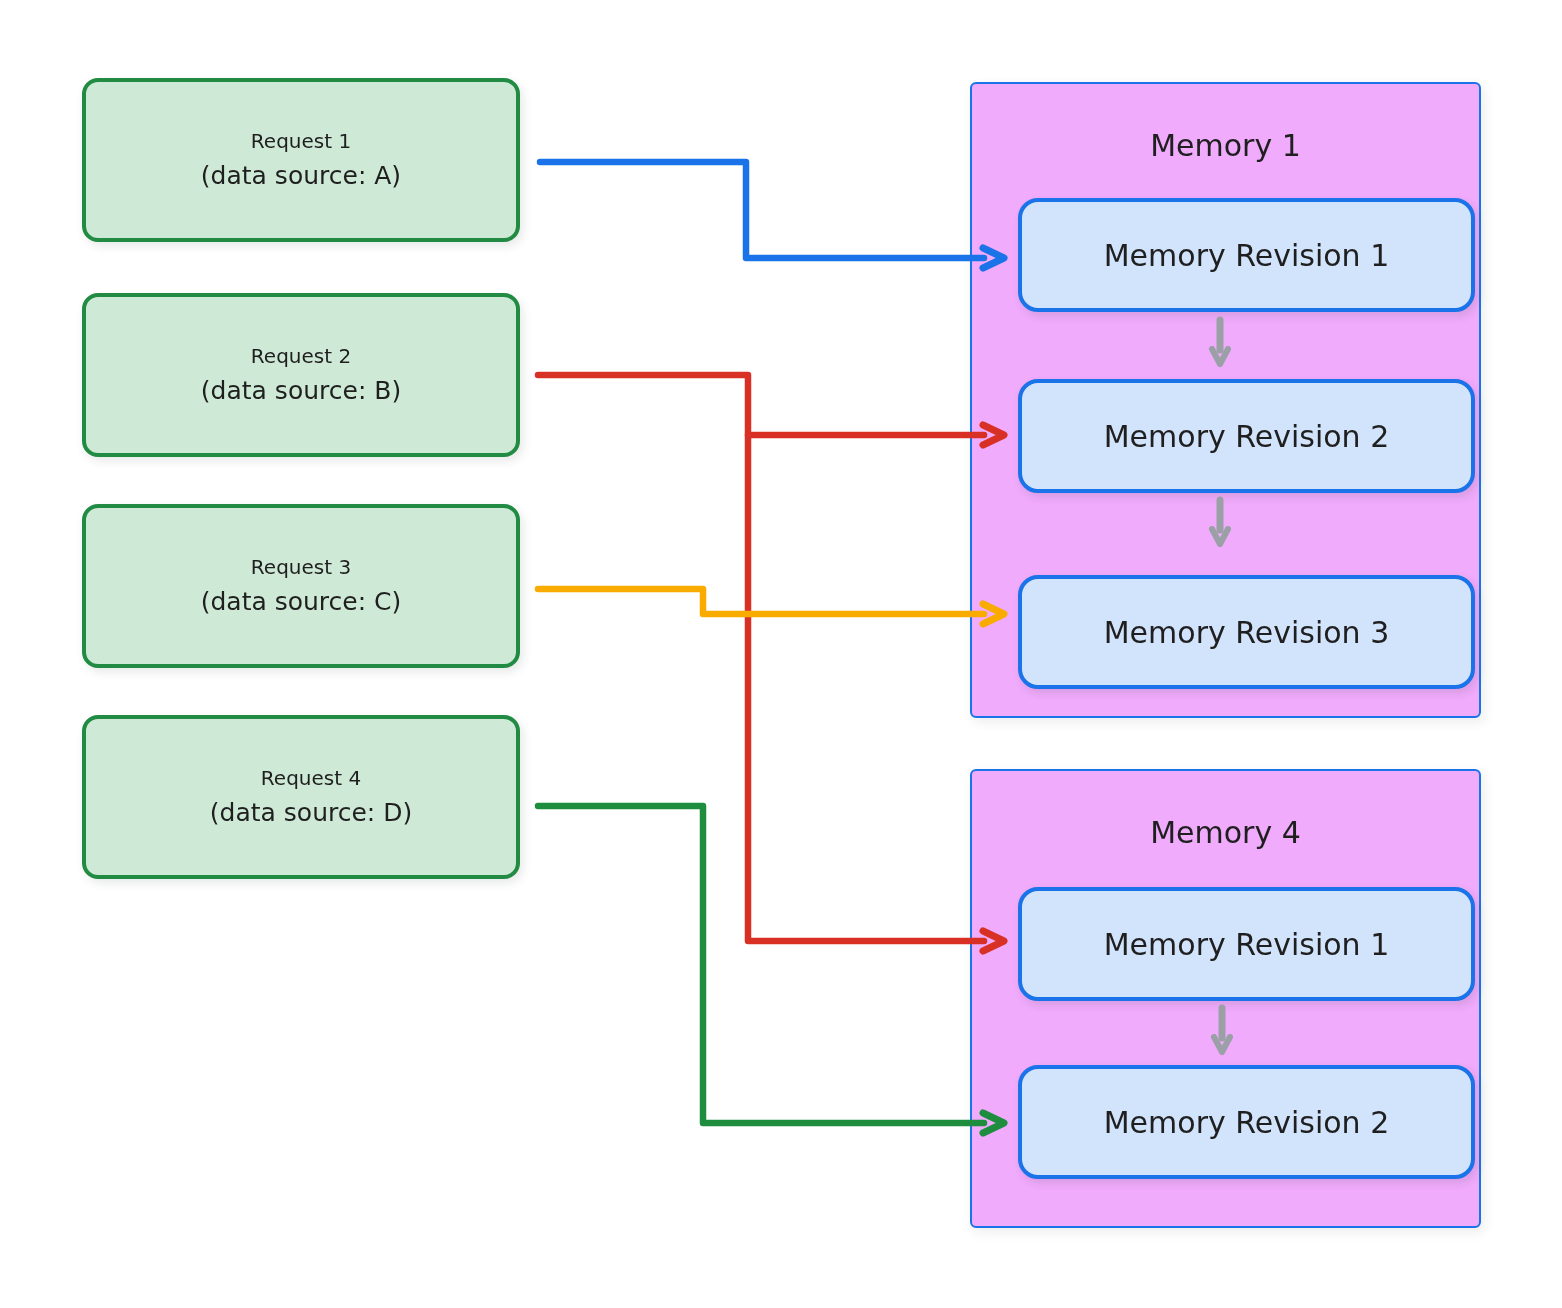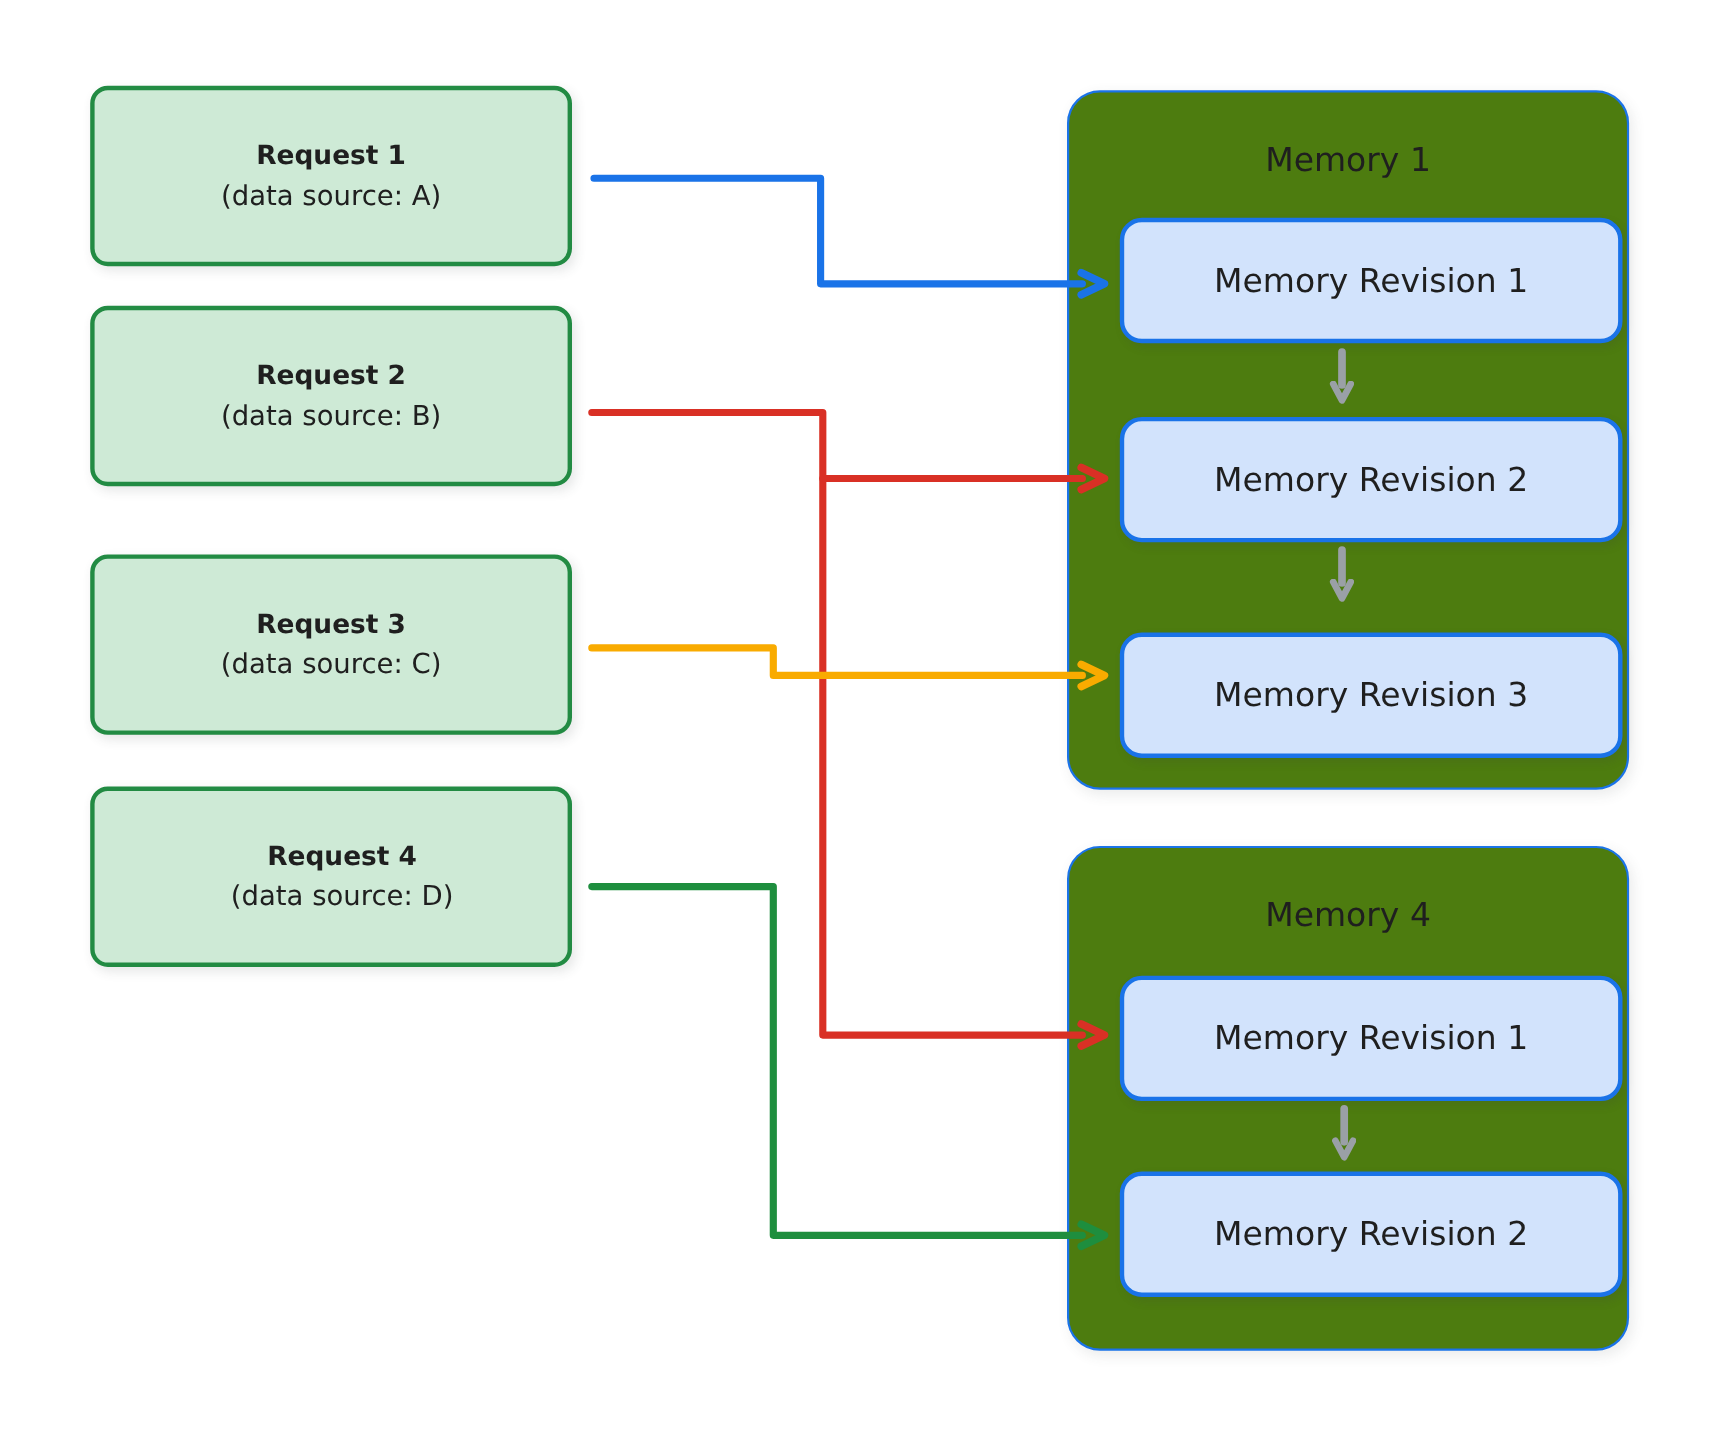--- a/index.html
+++ b/index.html
@@ -28,38 +28,38 @@
     border-radius: 16px;
     box-shadow: 3px 4px 10px rgba(60,64,67,0.12);
     display: flex;
     flex-direction: column;
     align-items: center;
     justify-content: center;
     gap: 10px;
     z-index: 1;
   }
   .req-title {
-    font-size: 24px;
-    font-weight: 700;
+    font-size: 20px;
+    font-weight: 400;
     line-height: 1.1;
   }
   .req-sub {
     font-size: 25px;
     font-weight: 400;
     line-height: 1.1;
   }
   
   .memory {
     position: absolute;
     left: 970px;
     width: 511px;
     box-sizing: border-box;
-    background: #4d7c0f;
+    background: #f0abfc;
     border: 2.5px solid #1a73e8;
-    border-radius: 30px;
+    border-radius: 6px;
     box-shadow: 3px 4px 12px rgba(60,64,67,0.10);
     z-index: 1;
   }
   .mem-title {
     position: absolute;
     top: 44px;
     left: 0;
     width: 100%;
     text-align: center;
     font-size: 30px;
@@ -105,21 +105,21 @@
 </style>
 </head>
 <body>
 
 <div class="canvas">
 
   <div class="request" style="top:78px;">
     <div class="req-title">Request 1</div>
     <div class="req-sub">(data source: A)</div>
   </div>
-  <div class="request" style="top:278px;">
+  <div class="request" style="top:293px;">
     <div class="req-title">Request 2</div>
     <div class="req-sub">(data source: B)</div>
   </div>
   <div class="request" style="top:504px;">
     <div class="req-title">Request 3</div>
     <div class="req-sub">(data source: C)</div>
   </div>
   <div class="request" style="top:715px;padding-left:20px;">
     <div class="req-title">Request 4</div>
     <div class="req-sub">(data source: D)</div>

